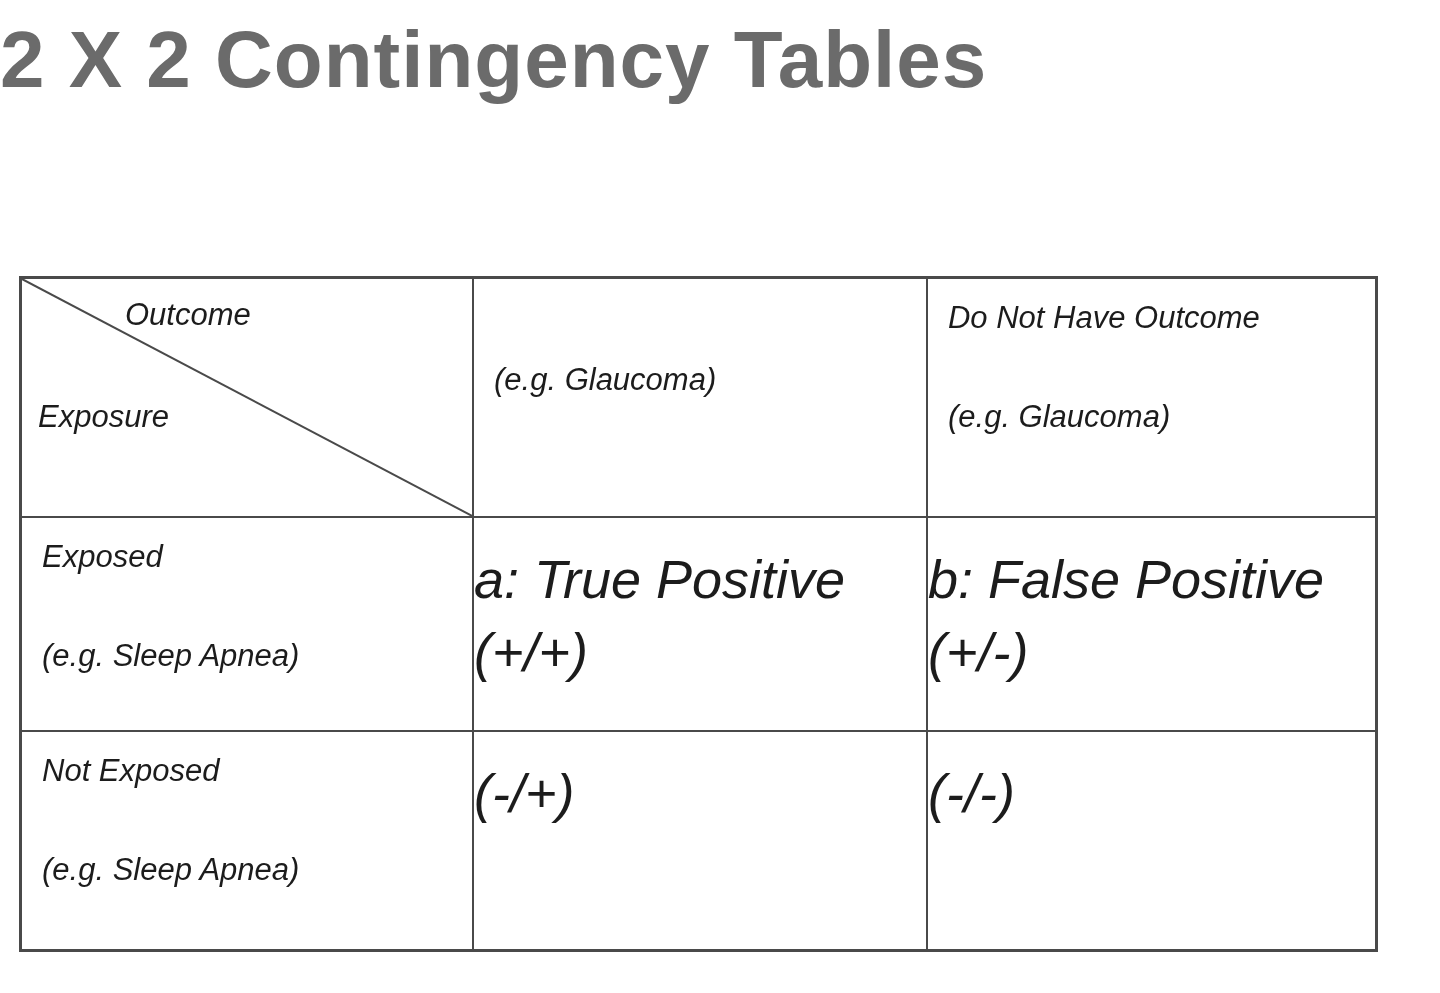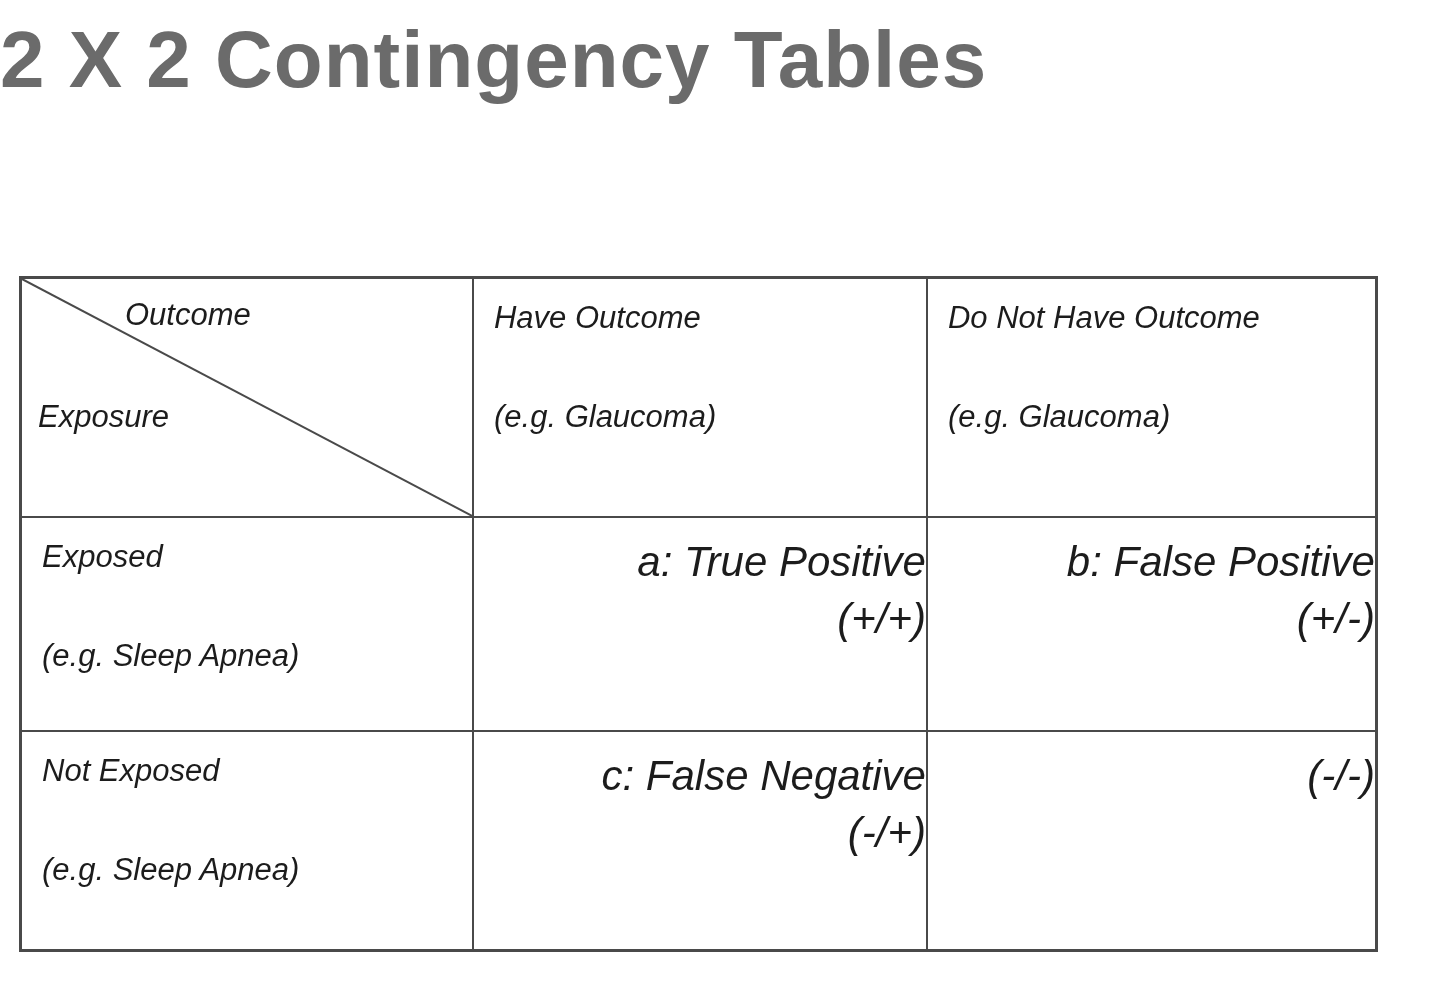--- a/index.html
+++ b/index.html
@@ -49,42 +49,41 @@
     position:absolute; left:16px; top:120px;
     font-size:31px;
     text-align:center;
   }
 
   
   .labelcell{ padding:20px 12px 0 20px; font-size:31px; line-height:1.2; }
   .labelcell .example{ display:block; margin-top:62px; }
 
   
-  .datacell{ text-align:right; padding-top:16px; font-size:42px; line-height:1.35; }
+  .datacell{ text-align:left; padding-top:25px; font-size:54px; line-height:1.35; }
   .datacell span{ display:block; }
 </style>
 </head>
 <body>
 
 <div class="slide">
 
   <h1 class="title">2 X 2 Contingency Tables</h1>
 
   <div class="ctable">
 
     <div class="cell corner">
       <svg class="diag" viewBox="0 0 100 100" preserveAspectRatio="none" aria-hidden="true">
         <line x1="0" y1="0" x2="100" y2="100" stroke="#4a4a4a" stroke-width="2" vector-effect="non-scaling-stroke"></line>
       </svg>
       <span class="corner-top">Outcome</span>
       <span class="corner-bottom">Exposure</span>
     </div>
 
     <div class="cell labelcell">
-      <span class="label">Have Outcome</span>
       <span class="example">(e.g. Glaucoma)</span>
     </div>
 
     <div class="cell labelcell">
       <span class="label">Do Not Have Outcome</span>
       <span class="example">(e.g. Glaucoma)</span>
     </div>
 
     <div class="cell labelcell">
       <span class="label">Exposed</span>
@@ -100,21 +99,20 @@
       <span>b: False Positive</span>
       <span>(+/-)</span>
     </div>
 
     <div class="cell labelcell">
       <span class="label">Not Exposed</span>
       <span class="example">(e.g. Sleep Apnea)</span>
     </div>
 
     <div class="cell datacell">
-      <span>c: False Negative</span>
       <span>(-/+)</span>
     </div>
 
     <div class="cell datacell">
       <span>(-/-)</span>
     </div>
 
   </div>
 </div>
 

